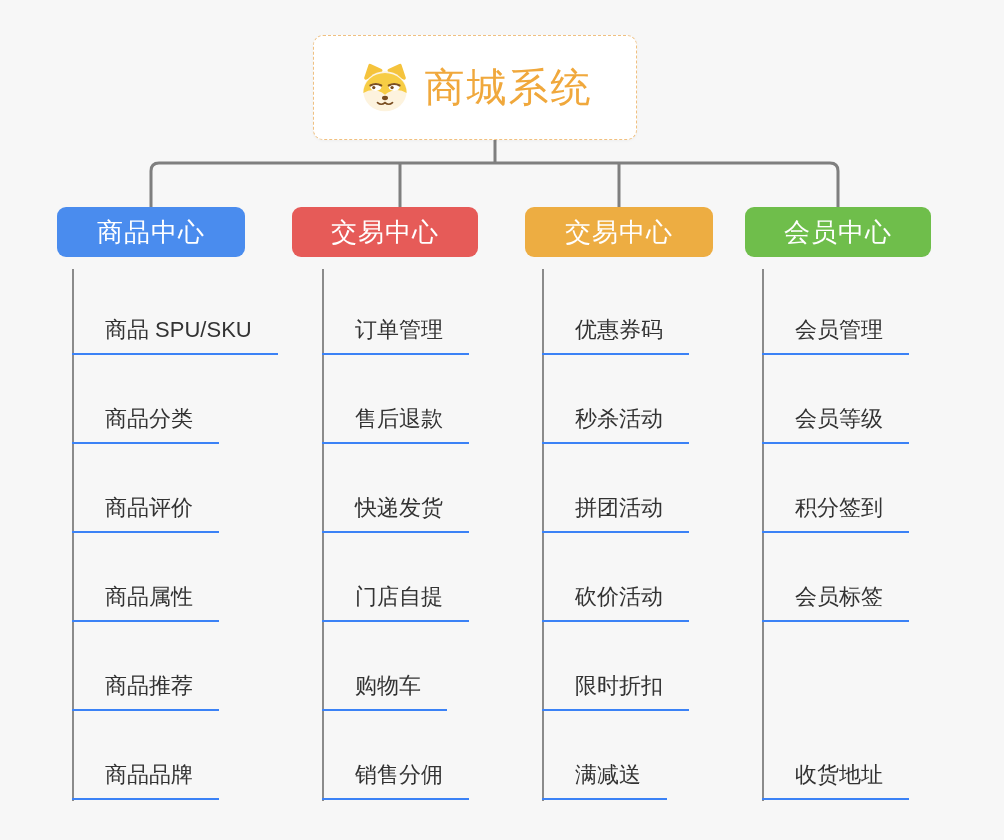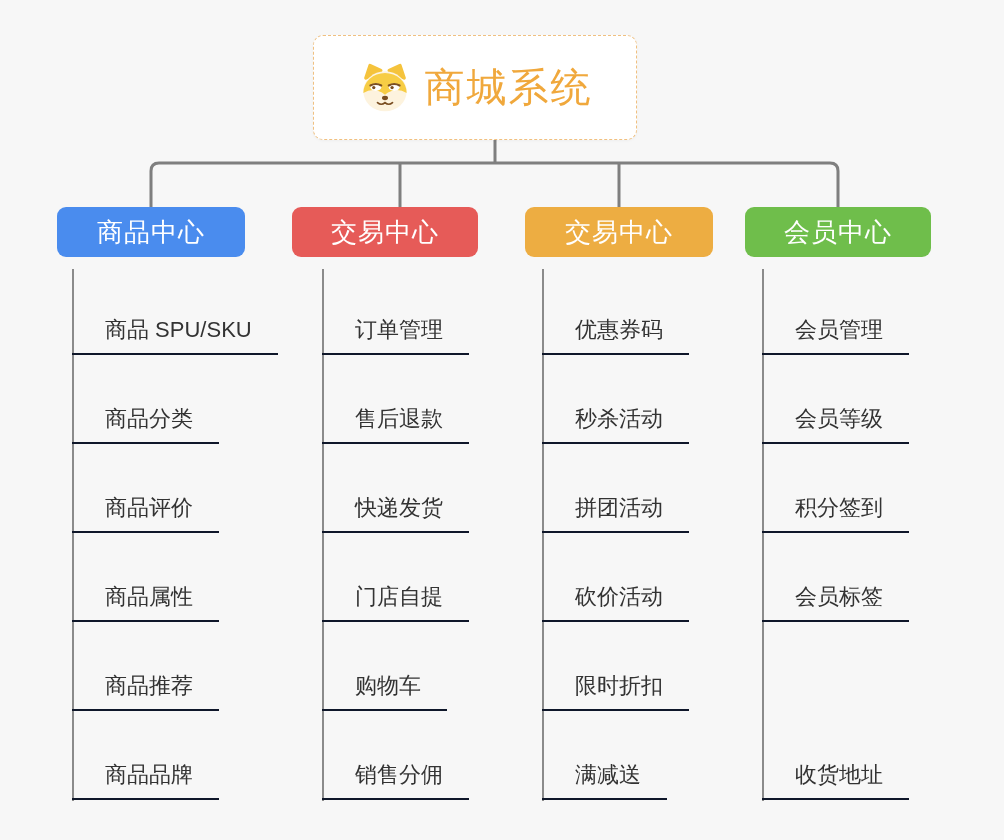--- a/index.html
+++ b/index.html
@@ -77,21 +77,21 @@
   
   .leaf {
     position: absolute;
     display: inline-block;
     box-sizing: border-box;
     font-size: 22px;
     line-height: 28px;
     color: #333333;
     white-space: nowrap;
     padding: 0 26px 9px 33px;
-    border-bottom: 2px solid #0f172a;
+    border-bottom: 2px solid #3b82f6;
     cursor: pointer;
   }
   .leaf.c0 { left: 72px; }
   .leaf.c1 { left: 322px; }
   .leaf.c2 { left: 542px; }
   .leaf.c3 { left: 762px; }
   .leaf.r0 { top: 316px; }
   .leaf.r1 { top: 405px; }
   .leaf.r2 { top: 494px; }
   .leaf.r3 { top: 583px; }

